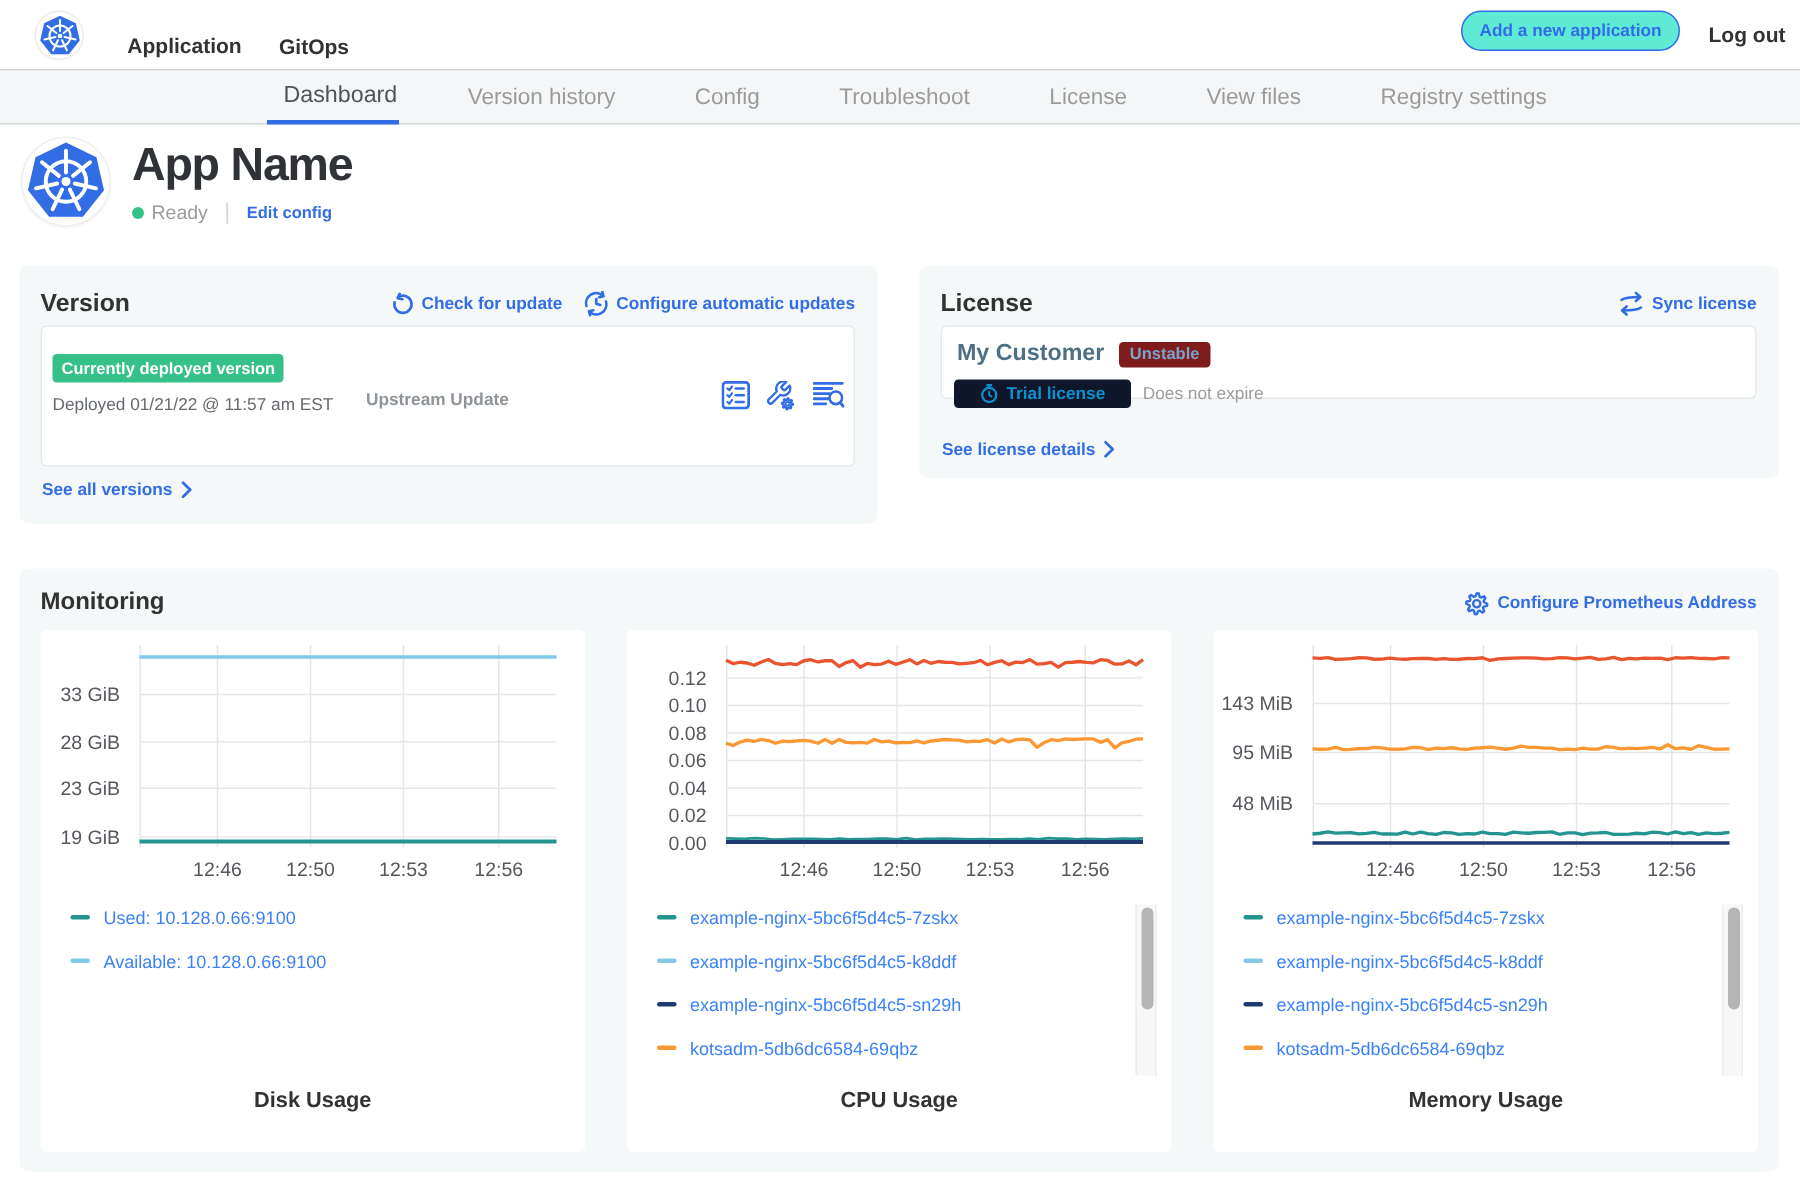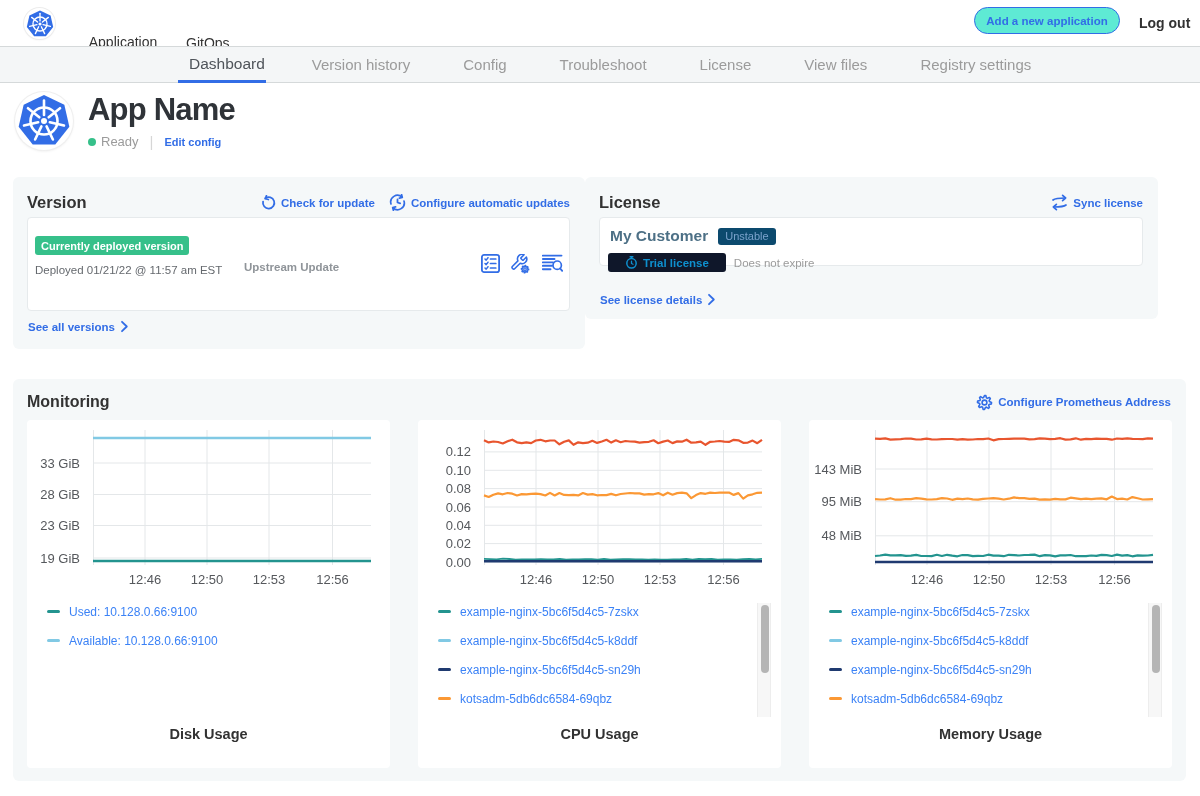--- a/index.html
+++ b/index.html
@@ -1,36 +1,36 @@
 <!DOCTYPE html>
 <html><head>
 <meta charset="utf-8">
 <title>App Name</title>
 <style>
 * { margin:0; padding:0; box-sizing:border-box; }
 html,body { width:1200px; height:796px; background:#ffffff; font-family:"Liberation Sans", sans-serif; overflow:hidden; }
 .topbar { position:relative; height:46px; background:#fff; }
 .logo-sm { position:absolute; left:24px; top:8px; width:31px; height:31px; border-radius:50%; background:#fff; box-shadow:0 0 0 1px #ececec, 0 1px 2px rgba(0,0,0,.08); display:flex; align-items:center; justify-content:center; }
-.toptab { position:absolute; top:0; height:62px; display:flex; align-items:center; font-size:14px; font-weight:400; color:#323232;margin-top:12px; }
+.toptab { position:absolute; top:0; height:62px; display:flex; align-items:center; font-size:14px; font-weight:700; color:#323232; }
 .toptab.application { left:74px; width:98px; justify-content:center; border-bottom:3px solid #326de6; }
 .toptab.gitops { left:186px; }
 .btn-new { position:absolute; left:974px; top:7px; width:146px; height:27px; border:1px solid #326de6; border-radius:14px; color:#326de6; font-size:11.5px; font-weight:700; display:flex; align-items:center; justify-content:center; background:#5eead4; }
 .logout { position:absolute; left:1139px; top:0; height:46px; display:flex; align-items:center; font-size:14px; font-weight:700; color:#323232; white-space:nowrap; }
 .subnav { position:relative; height:37px; background:#f4f6f7; border-top:1px solid #d5d9da; border-bottom:1px solid #d5d9da; display:flex; align-items:stretch; padding-left:178px; }
 .subnav .item { font-size:15px; color:#9b9b9b; display:flex; align-items:center; padding:0; margin-right:53px; }
 .subnav .item.active { color:#4f545a; font-weight:400; font-size:15.5px; border-bottom:3px solid #326de6; margin-bottom:-1px; padding:0 1px 0 11px; margin-right:46px; }
 .appheader { position:relative; height:94px; }
 .logo-lg { position:absolute; left:15px; top:9px; width:58px; height:58px; border-radius:50%; background:#fff; box-shadow:0 0 0 1px #efefef, 0 1px 3px rgba(0,0,0,.1); display:flex; align-items:center; justify-content:center; }
 .appname { position:absolute; left:88px; top:9px; font-size:31px; font-weight:700; color:#2f3338; letter-spacing:-0.8px; }
 .statusrow { position:absolute; left:88px; top:50px; display:flex; align-items:center; font-size:13px; }
 .dot { width:8px; height:8px; border-radius:50%; background:#36c08a; margin-right:5px; }
 .ready { color:#9b9b9b; font-weight:500; }
 .sep { color:#d6d6d6; margin:0 11px; font-size:15px; }
 .editcfg { color:#326de6; font-weight:700; font-size:11px; }
-.cardsrow { display:flex; margin:0 13px; }
+.cardsrow { display:flex; margin:0 13px; gap:28px; }
 .card { background:#f5f8f9; border-radius:6px; }
 .card.version { width:572px; height:172px; position:relative; }
 .card.license { width:573px; height:142px; position:relative; }
 .cardhead { position:absolute; top:16px; left:14px; right:15px; display:flex; align-items:center; }
 .cardhead h2 { font-size:16.5px; font-weight:700; color:#323232; }
 .cardlinks { margin-left:auto; display:flex; align-items:center; gap:14px; }
 .blink { display:flex; align-items:center; gap:5px; color:#326de6; font-size:11.5px; font-weight:700; white-space:nowrap; }
 .whitebox { position:absolute; left:14px; right:15px; background:#fff; border:1px solid #e6eaec; border-radius:4px; }
 .vbox { top:40px; height:94px; display:flex; }
 .lbox { top:40px; height:49px; }
@@ -38,21 +38,21 @@
 .vercol { padding:13px 0 0 7px; width:216px; white-space:nowrap; }
 .verline { display:flex; align-items:baseline; }
 .vernum { font-size:26px; font-weight:700; color:#323232; letter-spacing:-0.5px; }
 .seq { font-size:12px; color:#9b9b9b; margin-left:10px; position:relative; top:-4px; }
 .greenbadge { display:inline-block; margin-top:5px; background:#36c08a; color:#fff; font-size:11px; font-weight:700; padding:3.5px 6px; border-radius:3px; }
 .deployed { margin-top:9px; font-size:11.5px; color:#65696e; }
 .upstream { padding-top:43px; font-size:11.5px; font-weight:700; color:#8f9499; width:150px; }
 .vicons { margin-left:auto; display:flex; align-items:flex-start; gap:11px; padding-right:6px; padding-top:36px; }
 .custrow { display:flex; align-items:center; padding:9px 0 0 10px; }
 .custname { font-size:15.5px; font-weight:700; color:#4d7086; }
-.chip-unstable { margin-left:10px; background:#0c4a6e; color:#7ba2cc; font-size:11px; font-weight:400; padding:2.5px 7px; border-radius:3px; }
+.chip-unstable { margin-left:10px; background:#7f1d1d; color:#7ba2cc; font-size:11px; font-weight:700; padding:2.5px 7px; border-radius:3px; }
 .licrow { display:flex; align-items:center; padding:8px 0 0 8px; }
 .chip-trial { display:flex; align-items:center; gap:5px; background:#0f172a; color:#0e90cf; font-size:11.5px; font-weight:700; padding:3px 17px; border-radius:3px; }
 .noexpire { margin-left:8px; font-size:11.5px; color:#9b9b9b; }
 .monitor { margin:30px 13px 0 13px; width:1173px; height:402px; background:#f5f8f9; border-radius:6px; position:relative; }
 .monhead { position:absolute; top:14px; left:14px; right:15px; display:flex; align-items:center; }
 .monhead h2 { font-size:16px; font-weight:700; color:#323232; }
 .chartcard { position:absolute; top:41px; width:363px; height:348px; background:#fff; border-radius:4px; }
 .charttitle { position:absolute; bottom:26px; left:0; width:100%; text-align:center; font-size:14.5px; font-weight:700; color:#323232; }
 .legend { position:absolute; left:20px; top:177px; }
 .legrow { display:flex; align-items:center; height:29px; }

